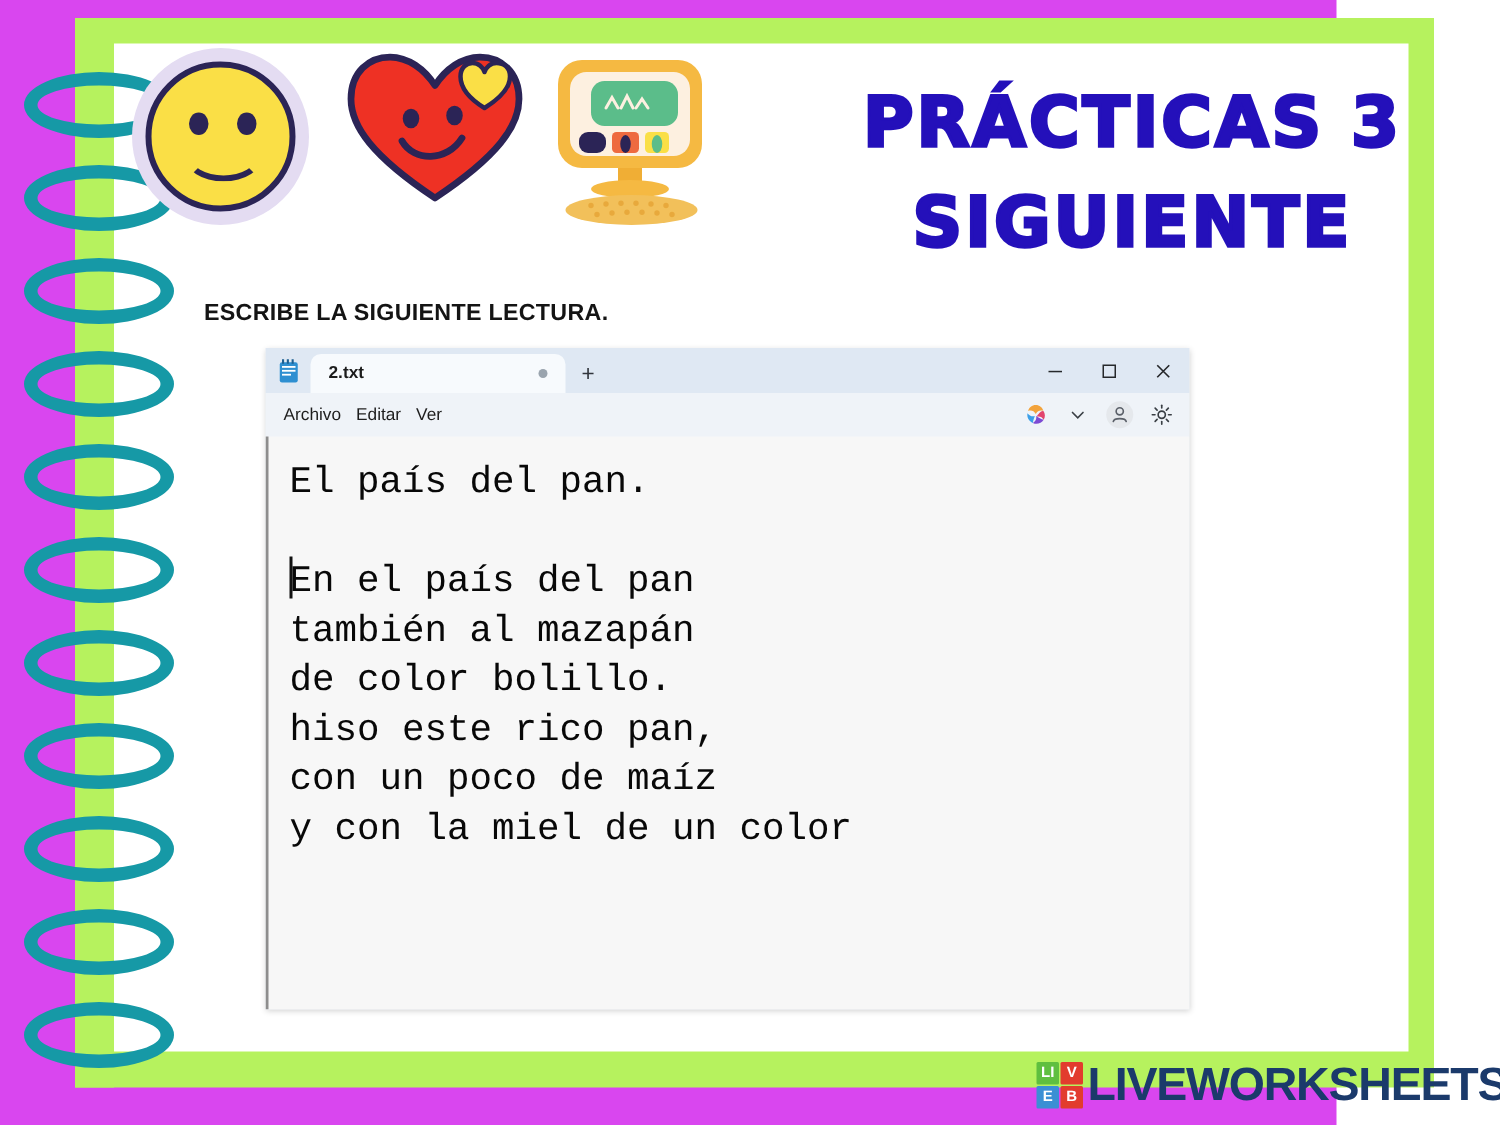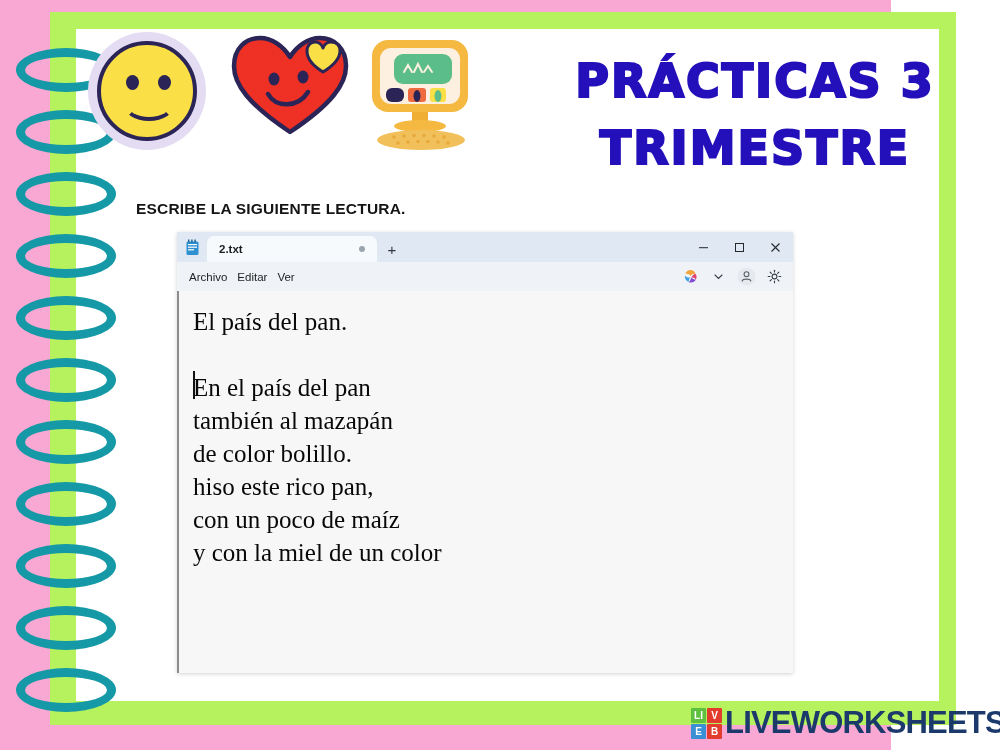--- a/index.html
+++ b/index.html
@@ -9,21 +9,21 @@
     height: 750px;
     overflow: hidden;
     background: #ffffff;
     font-family: "Liberation Sans", sans-serif;
   }
 
   #worksheet {
     position: relative;
     width: 891px;
     height: 750px;
-    background: #f9a8d4;
+    background: #d946ef;
   }
 
   
   .frame-outer {
     position: absolute;
     left: 50px;
     top: 12px;
     width: 906px;
     height: 713px;
     background: #b6f25e;
@@ -256,21 +256,21 @@
 
   .np-textarea {
     flex: 1;
     background: #f7f7f7;
     border-left: 2px solid #8d8d8d;
     padding: 14px 0 0 14px;
     position: relative;
     overflow: hidden;
   }
   .np-line {
-    font-family: Liberation Serif, serif;
+    font-family: Liberation Mono, monospace;
     font-size: 25px;
     line-height: 33px;
     color: #080808;
     white-space: pre;
   }
   .np-line.blank { color: transparent; }
   .np-caret {
     position: absolute;
     left: 14px;
     top: 80px;
@@ -384,21 +384,21 @@
           <circle cx="52" cy="105.5" r="1.8"></circle>
         <circle cx="62" cy="105.5" r="1.8"></circle>
           <circle cx="72" cy="106" r="1.8"></circle>
           <circle cx="82" cy="107" r="1.8"></circle>
       </g>
     </svg>
   </div>
 
   <div class="title">
     <span class="title-line">PRÁCTICAS 3</span>
-    <span class="title-line">TRIMESTRE</span>
+    <span class="title-line">SIGUIENTE</span>
   </div>
 
   <div class="instruction">ESCRIBE LA SIGUIENTE LECTURA.</div>
 
   <div class="notepad">
 
     <div class="np-titlebar">
       <div class="np-appicon">
         <svg width="15" height="17" viewBox="0 0 15 17" xmlns="http://www.w3.org/2000/svg">
           <rect x="1.5" y="2.5" width="12" height="13.5" rx="1.5" fill="#2e8fd1"></rect>

